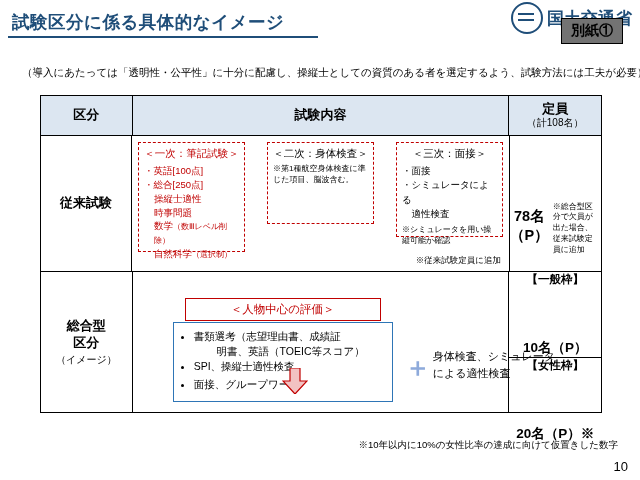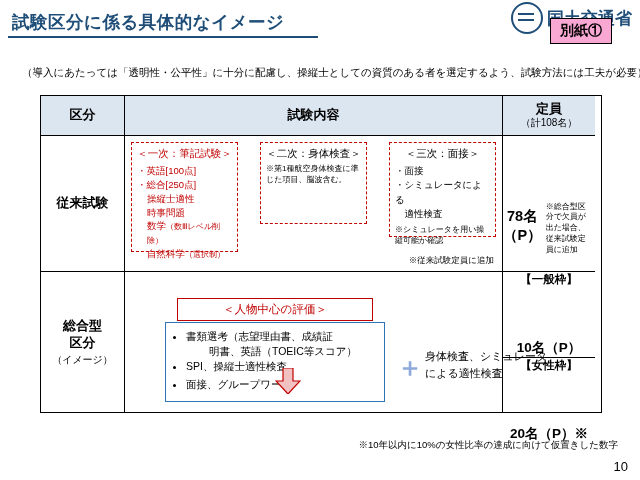--- a/index.html
+++ b/index.html
@@ -61,23 +61,23 @@
   }
   .ministry-name {
     font-size: 17px;
     font-weight: bold;
     color: #1f4e79;
     white-space: nowrap;
   }
 
   .bessi-box {
     position: absolute;
-    right: 28px; top: 18px;
+    right: 17px; top: 18px;
     border: 1.5px solid #000;
-    background: #f9a8d4;
+    background: #737373;
     padding: 3px 9px;
     font-size: 14px;
     font-weight: bold;
   }
 
   
   .lead {
     position: absolute;
     left: 22px; top: 66px;
     font-size: 10.5px;
@@ -114,21 +114,21 @@
     font-weight: bold;
     height: 40px;
     flex-direction: column;
     line-height: 1.25;
   }
   .head-row .sub {
     font-size: 10px;
     font-weight: normal;
   }
 
-  .c-kubun { width: 84px; }
+  .c-kubun { width: 92px; }
   .c-naiyou { width: 378px; }
   .c-teiin  { width: 92px; }
 
   .body-row .cell {
     border-bottom: 1.2px solid #000;
   }
   .body-row:last-child .cell { border-bottom: none; }
 
   .kubun-label {
     display: flex;

